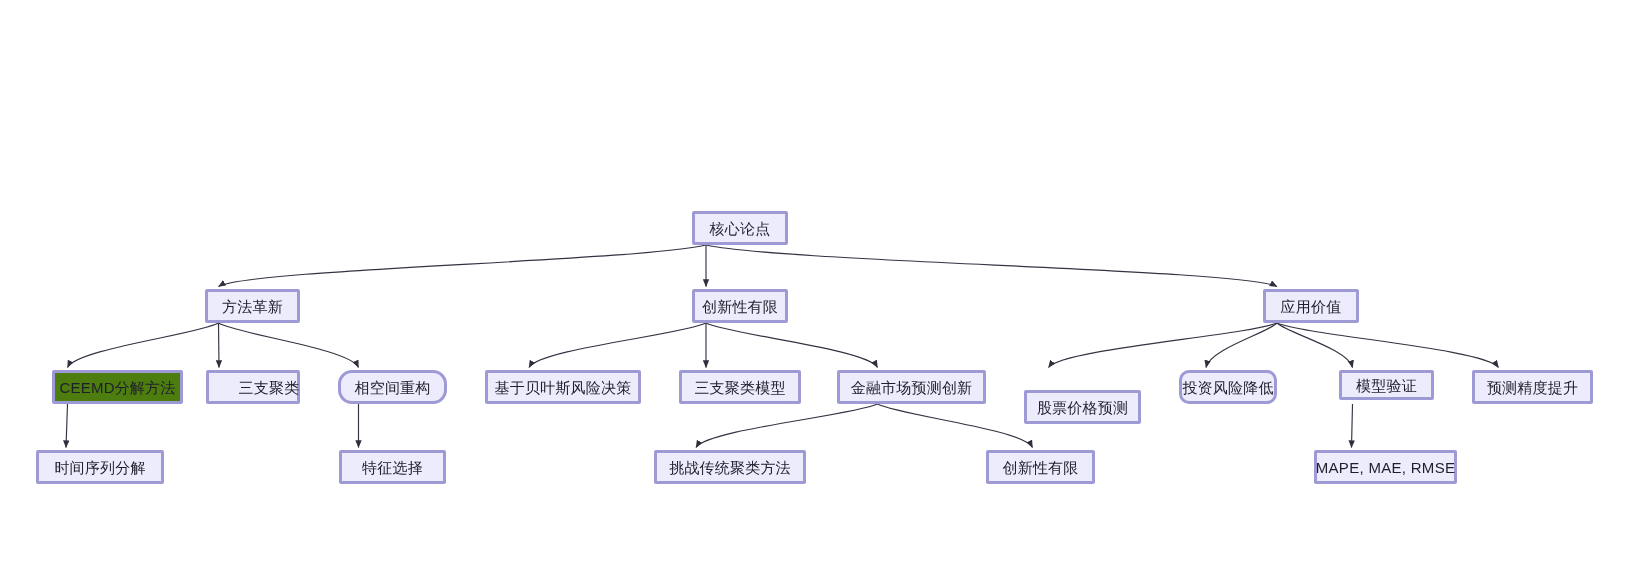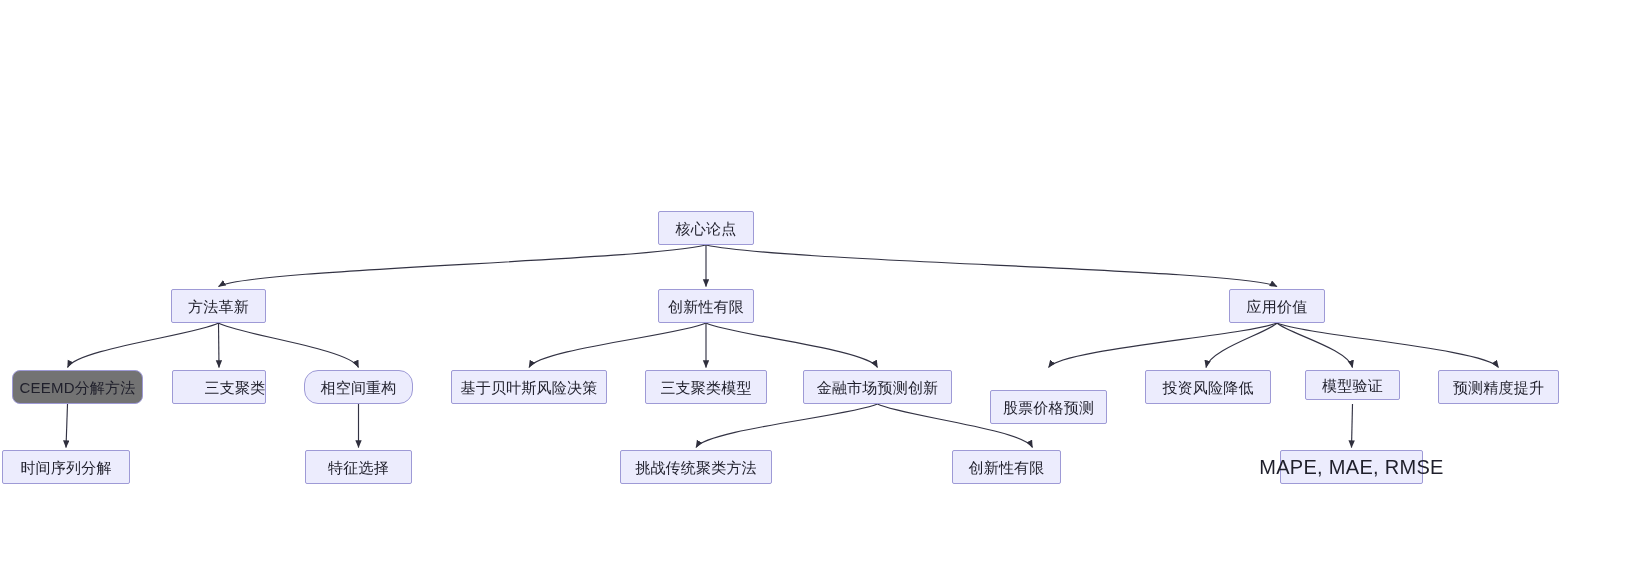--- a/index.html
+++ b/index.html
@@ -33,37 +33,38 @@
     position: absolute;
     left: 0;
     top: 0;
     width: 1628px;
     height: 576px;
   }
   .node {
     position: absolute;
     box-sizing: border-box;
     background: #ececfd;
-    border: 1px solid #0f766e;
+    border: 3px solid #0f766e;
     border-radius: 2px;
     display: flex;
     align-items: center;
     justify-content: center;
     color: #1f1f2b;
     font-size: 15px;
     line-height: 1;
     letter-spacing: 0.2px;
     white-space: nowrap;
+    margin-left: 34px;
   }
   .node-label {
     display: block;
     pointer-events: none;
   }
   .node.latin .node-label {
-    font-size: 20px;
+    font-size: 15px;
     letter-spacing: 0.3px;
   }
 </style>
 </head>
 <body>
 
 <div id="diagram-root">
 
   <svg id="edge-layer" width="1628" height="576" viewBox="0 0 1628 576" xmlns="http://www.w3.org/2000/svg">
     <defs>
@@ -99,42 +100,42 @@
       </div>
       <div class="node" style="left: 171px; top: 289px; width: 95px; height: 34px; background: rgb(236, 236, 253); border-color: rgb(158, 154, 214); color: rgb(31, 31, 43);">
         <span class="node-label">方法革新</span>
       </div>
       <div class="node" style="left: 658px; top: 289px; width: 96px; height: 34px; background: rgb(236, 236, 253); border-color: rgb(158, 154, 214); color: rgb(31, 31, 43);">
         <span class="node-label">创新性有限</span>
       </div>
       <div class="node" style="left: 1229px; top: 289px; width: 96px; height: 34px; background: rgb(236, 236, 253); border-color: rgb(158, 154, 214); color: rgb(31, 31, 43);">
         <span class="node-label">应用价值</span>
       </div>
-      <div class="node" style="left: 12px; top: 370px; width: 131px; height: 34px; background: #737373; border-color: rgb(158, 154, 214); color: rgb(31, 31, 43); border-radius: 8px;">
+      <div class="node" style="left: 18px; top: 370px; width: 131px; height: 34px; background: #4d7c0f; border-color: rgb(158, 154, 214); color: rgb(31, 31, 43);">
         <span class="node-label">CEEMD分解方法</span>
       </div>
       <div class="node" style="left: 172px; top: 370px; width: 94px; height: 34px; background: rgb(236, 236, 253); border-color: rgb(158, 154, 214); color: rgb(31, 31, 43); padding-left: 32px;">
         <span class="node-label">三支聚类</span>
       </div>
       <div class="node" style="left: 304px; top: 370px; width: 109px; height: 34px; background: rgb(236, 236, 253); border-color: rgb(158, 154, 214); color: rgb(31, 31, 43); border-radius: 14px;">
         <span class="node-label">相空间重构</span>
       </div>
       <div class="node" style="left: 451px; top: 370px; width: 156px; height: 34px; background: rgb(236, 236, 253); border-color: rgb(158, 154, 214); color: rgb(31, 31, 43);">
         <span class="node-label">基于贝叶斯风险决策</span>
       </div>
       <div class="node" style="left: 645px; top: 370px; width: 122px; height: 34px; background: rgb(236, 236, 253); border-color: rgb(158, 154, 214); color: rgb(31, 31, 43);">
         <span class="node-label">三支聚类模型</span>
       </div>
       <div class="node" style="left: 803px; top: 370px; width: 149px; height: 34px; background: rgb(236, 236, 253); border-color: rgb(158, 154, 214); color: rgb(31, 31, 43);">
         <span class="node-label">金融市场预测创新</span>
       </div>
       <div class="node" style="left: 990px; top: 390px; width: 117px; height: 34px; background: rgb(236, 236, 253); border-color: rgb(158, 154, 214); color: rgb(31, 31, 43);">
         <span class="node-label">股票价格预测</span>
       </div>
-      <div class="node" style="left: 1145px; top: 370px; width: 126px; height: 34px; background: rgb(236, 236, 253); border-color: rgb(158, 154, 214); color: rgb(31, 31, 43);">
+      <div class="node" style="left: 1145px; top: 370px; width: 98px; height: 34px; background: rgb(236, 236, 253); border-color: rgb(158, 154, 214); color: rgb(31, 31, 43); border-radius: 10px;">
         <span class="node-label">投资风险降低</span>
       </div>
       <div class="node" style="left: 1305px; top: 370px; width: 95px; height: 30px; background: rgb(236, 236, 253); border-color: rgb(158, 154, 214); color: rgb(31, 31, 43);">
         <span class="node-label">模型验证</span>
       </div>
       <div class="node" style="left: 1438px; top: 370px; width: 121px; height: 34px; background: rgb(236, 236, 253); border-color: rgb(158, 154, 214); color: rgb(31, 31, 43);">
         <span class="node-label">预测精度提升</span>
       </div>
       <div class="node" style="left: 2px; top: 450px; width: 128px; height: 34px; background: rgb(236, 236, 253); border-color: rgb(158, 154, 214); color: rgb(31, 31, 43);">
         <span class="node-label">时间序列分解</span>

